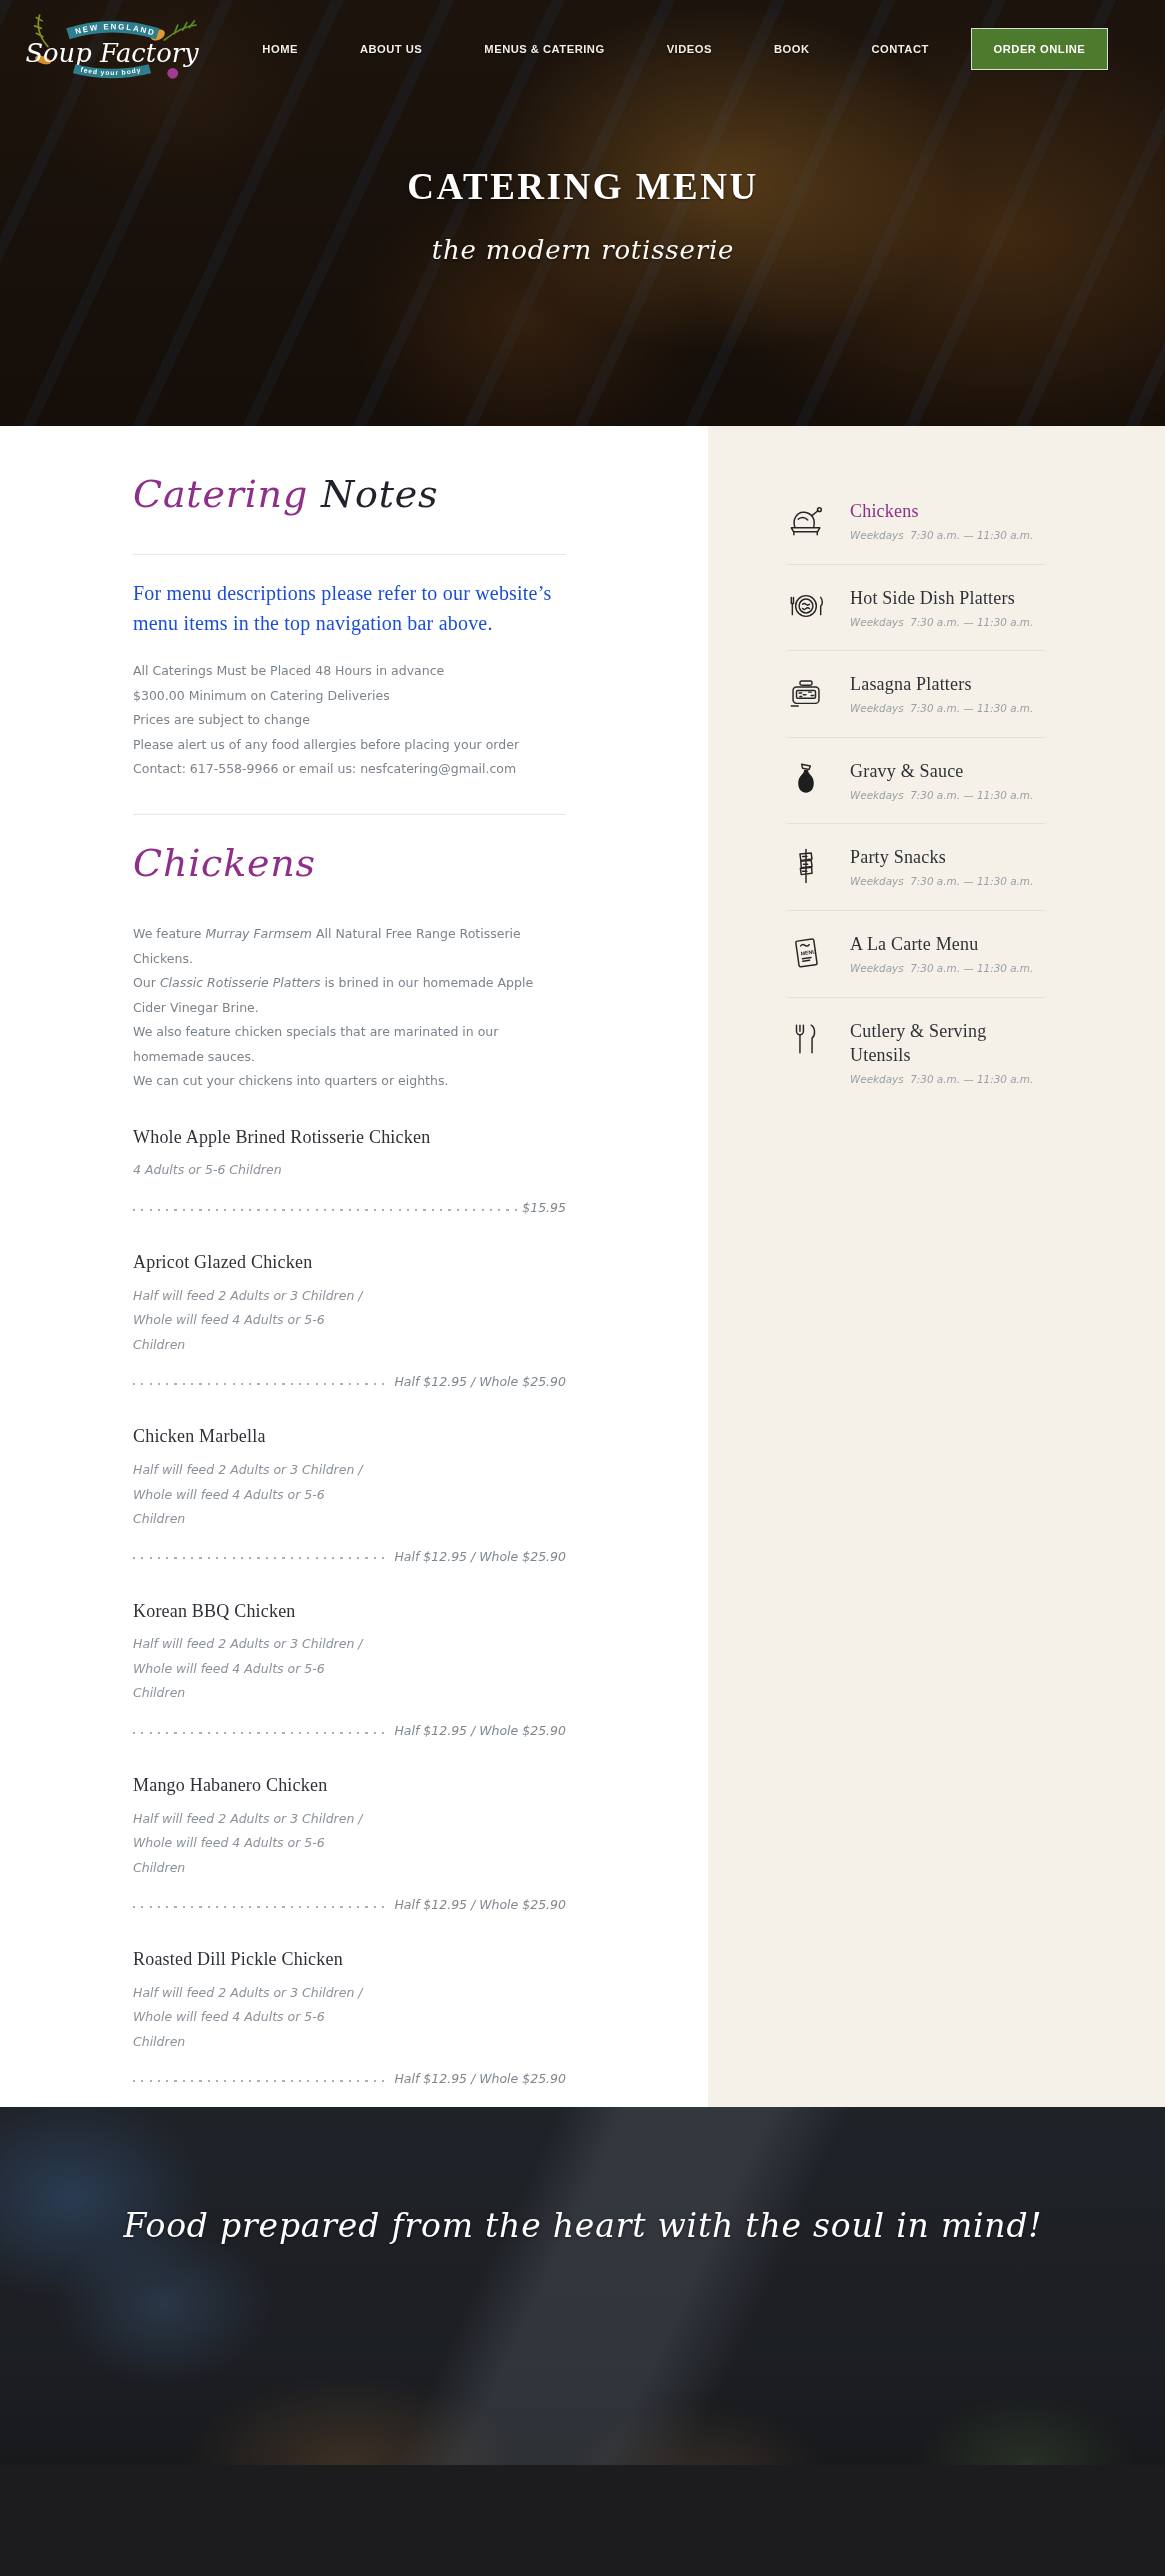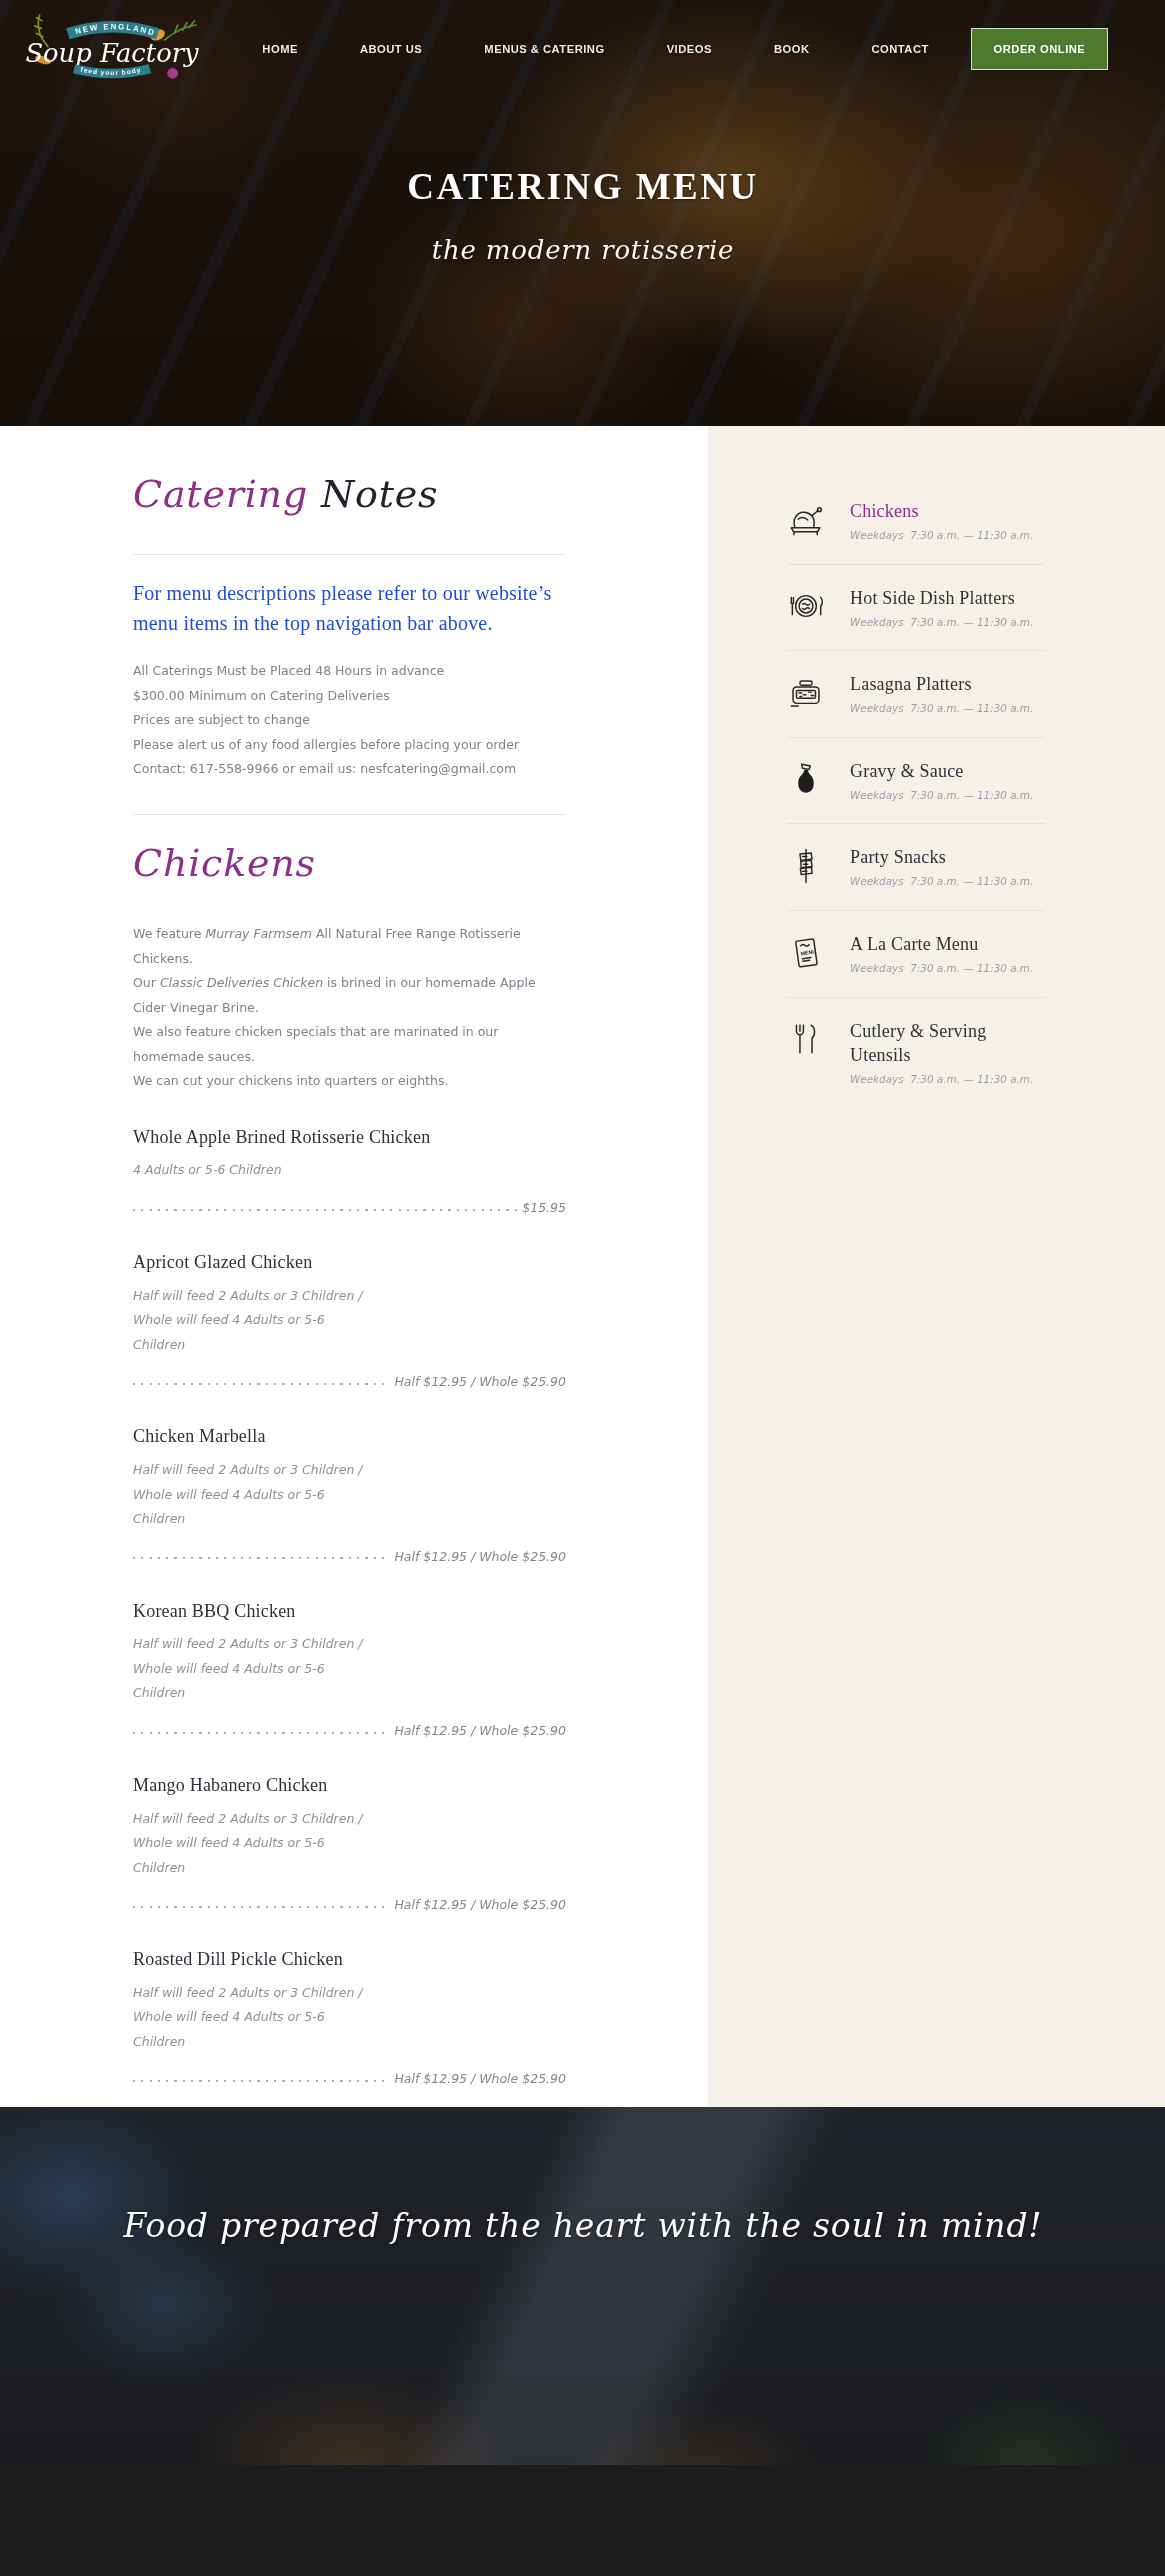--- a/index.html
+++ b/index.html
@@ -227,21 +227,21 @@
       <p class="note-line">$300.00 Minimum on Catering Deliveries</p>
       <p class="note-line">Prices are subject to change</p>
       <p class="note-line">Please alert us of any food allergies before placing your order</p>
       <p class="note-line">Contact: 617-558-9966 or email us: nesfcatering@gmail.com</p>
     </div>
     <hr class="rule rule-2">
 
     <h2 class="script-heading purple chx-heading">Chickens</h2>
     <div class="intro">
       <p><span>We feature </span><span class="it">Murray Farmsem</span><span> All Natural Free Range Rotisserie Chickens.</span></p>
-      <p><span>Our </span><span class="it">Classic Deliveries Chicken</span><span> is brined in our homemade Apple Cider Vinegar Brine.</span></p>
+      <p><span>Our </span><span class="it">Classic Rotisserie Platters</span><span> is brined in our homemade Apple Cider Vinegar Brine.</span></p>
       <p>We also feature chicken specials that are marinated in our homemade sauces.</p>
       <p>We can cut your chickens into quarters or eighths.</p>
     </div>
 
     <div class="menu-list">
 
       <div class="menu-item">
         <h3 class="menu-item-name">Whole Apple Brined Rotisserie Chicken</h3>
         <div class="menu-item-desc">4 Adults or 5-6 Children</div>
         <div class="price-row">

